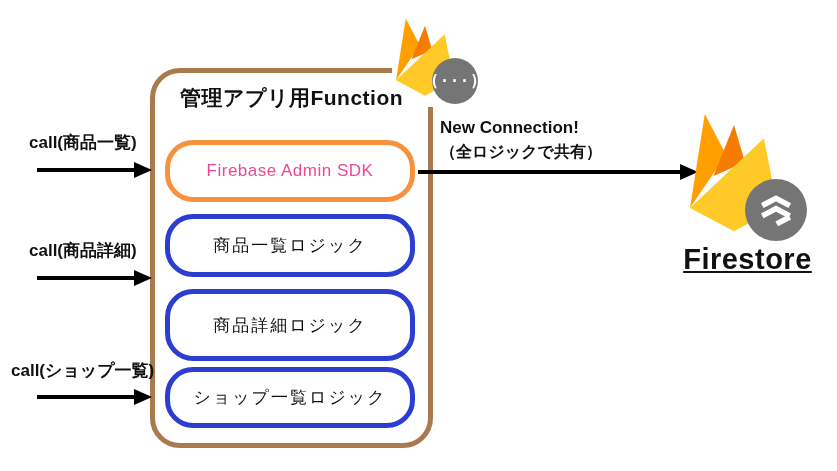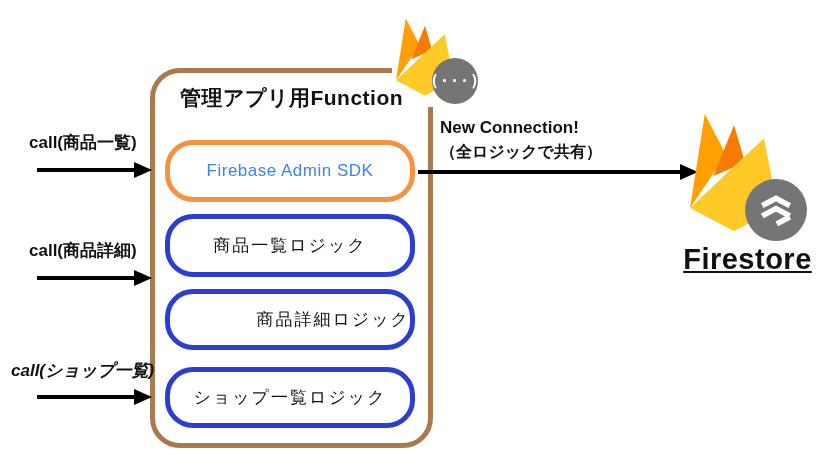--- a/index.html
+++ b/index.html
@@ -14,21 +14,21 @@
     border:5px solid #a87a4e;border-radius:30px;background:transparent;z-index:1;
   }
   .fn-title{
     left:150px;top:84px;width:283px;text-align:center;
     font-size:21px;font-weight:700;letter-spacing:0.5px;z-index:4;
   }
   .rounded-box{
     box-sizing:border-box;border-radius:28px;display:flex;align-items:center;justify-content:center;
     background:#fff;z-index:2;text-align:center;
   }
-  .sdk-box{border:5px solid #f6923d;font-size:17px;letter-spacing:0.5px;color:#3b82f6;text-align:right;}
+  .sdk-box{border:5px solid #f6923d;font-size:17px;letter-spacing:0.5px;color:#ec4899;text-align:right;}
   .logic-box{border:5px solid #2c3ed2;font-size:17px;letter-spacing:2px;color:#111;}
   
   .arrow-line{position:absolute;height:4px;background:#000;z-index:2;}
   .arrow-head{
     position:absolute;width:0;height:0;z-index:2;
     border-top:8px solid transparent;border-bottom:8px solid transparent;border-left:18px solid #000;
   }
   .call-label{position:absolute;font-size:17px;font-weight:700;white-space:nowrap;z-index:2;text-align:center;}
   .conn-label1{left:440px;top:118px;width:216px;text-align:left;font-size:17px;font-weight:700;}
   .conn-label2{left:440px;top:142px;width:216px;text-align:left;font-size:16px;font-weight:700;}
@@ -49,35 +49,35 @@
 <div class="canvas">
 
   <div class="call-label" style="left:29px;top:131px;">call(商品一覧)</div>
   <div class="arrow-line" style="left:37px;top:168px;width:100px;"></div>
   <div class="arrow-head" style="left:134px;top:162px;"></div>
 
   <div class="call-label" style="left:29px;top:239px;">call(商品詳細)</div>
   <div class="arrow-line" style="left:37px;top:276px;width:100px;"></div>
   <div class="arrow-head" style="left:134px;top:270px;"></div>
 
-  <div class="call-label" style="left:11px;top:359px;font-style:italic;">call(ショップ一覧)</div>
+  <div class="call-label" style="left:11px;top:359px;">call(ショップ一覧)</div>
   <div class="arrow-line" style="left:37px;top:395px;width:100px;"></div>
   <div class="arrow-head" style="left:134px;top:389px;"></div>
 
   <div class="abs fn-container"></div>
   <div class="abs fn-title">管理アプリ用Function</div>
 
   <div class="abs rounded-box sdk-box" style="left:165px;top:140px;width:250px;height:62px;">
     <span>Firebase Admin SDK</span>
   </div>
 
   <div class="abs rounded-box logic-box" style="left:165px;top:214px;width:250px;height:63px;">
     <span>商品一覧ロジック</span>
   </div>
-  <div class="abs rounded-box logic-box" style="left:165px;top:289px;width:250px;height:61px;justify-content:flex-end;">
+  <div class="abs rounded-box logic-box" style="left:165px;top:289px;width:250px;height:72px;">
     <span>商品詳細ロジック</span>
   </div>
   <div class="abs rounded-box logic-box" style="left:165px;top:367px;width:250px;height:61px;">
     <span>ショップ一覧ロジック</span>
   </div>
 
   <div class="abs fn-logo">
     <svg class="abs" style="left:4px;top:4px;" width="58" height="80" viewBox="0 0 256 351">
       <polygon points="0,283 43,10 105,128" fill="#FFA000"></polygon>
       <polygon points="68,190 128,42 160,150" fill="#F57C00"></polygon>

